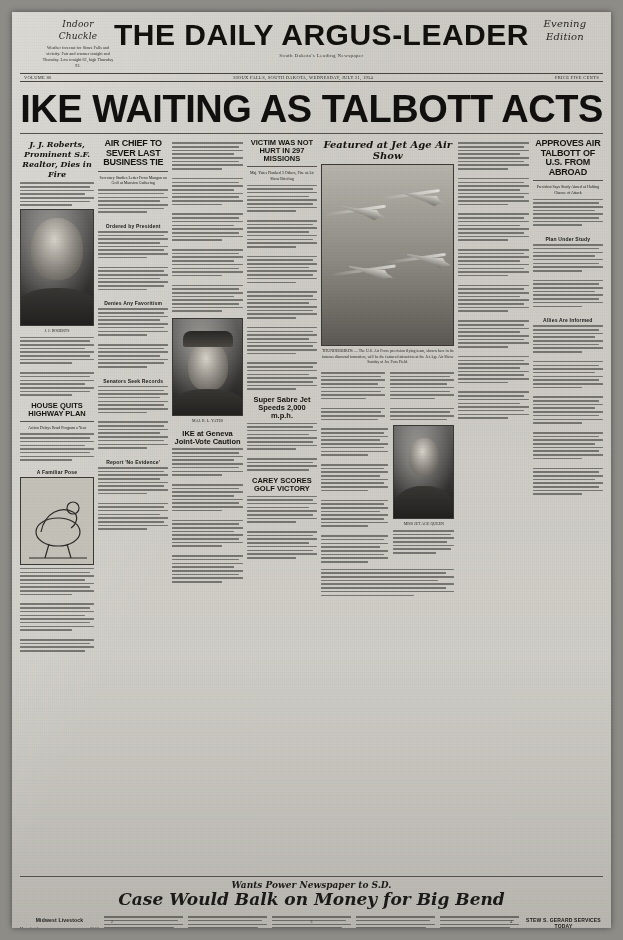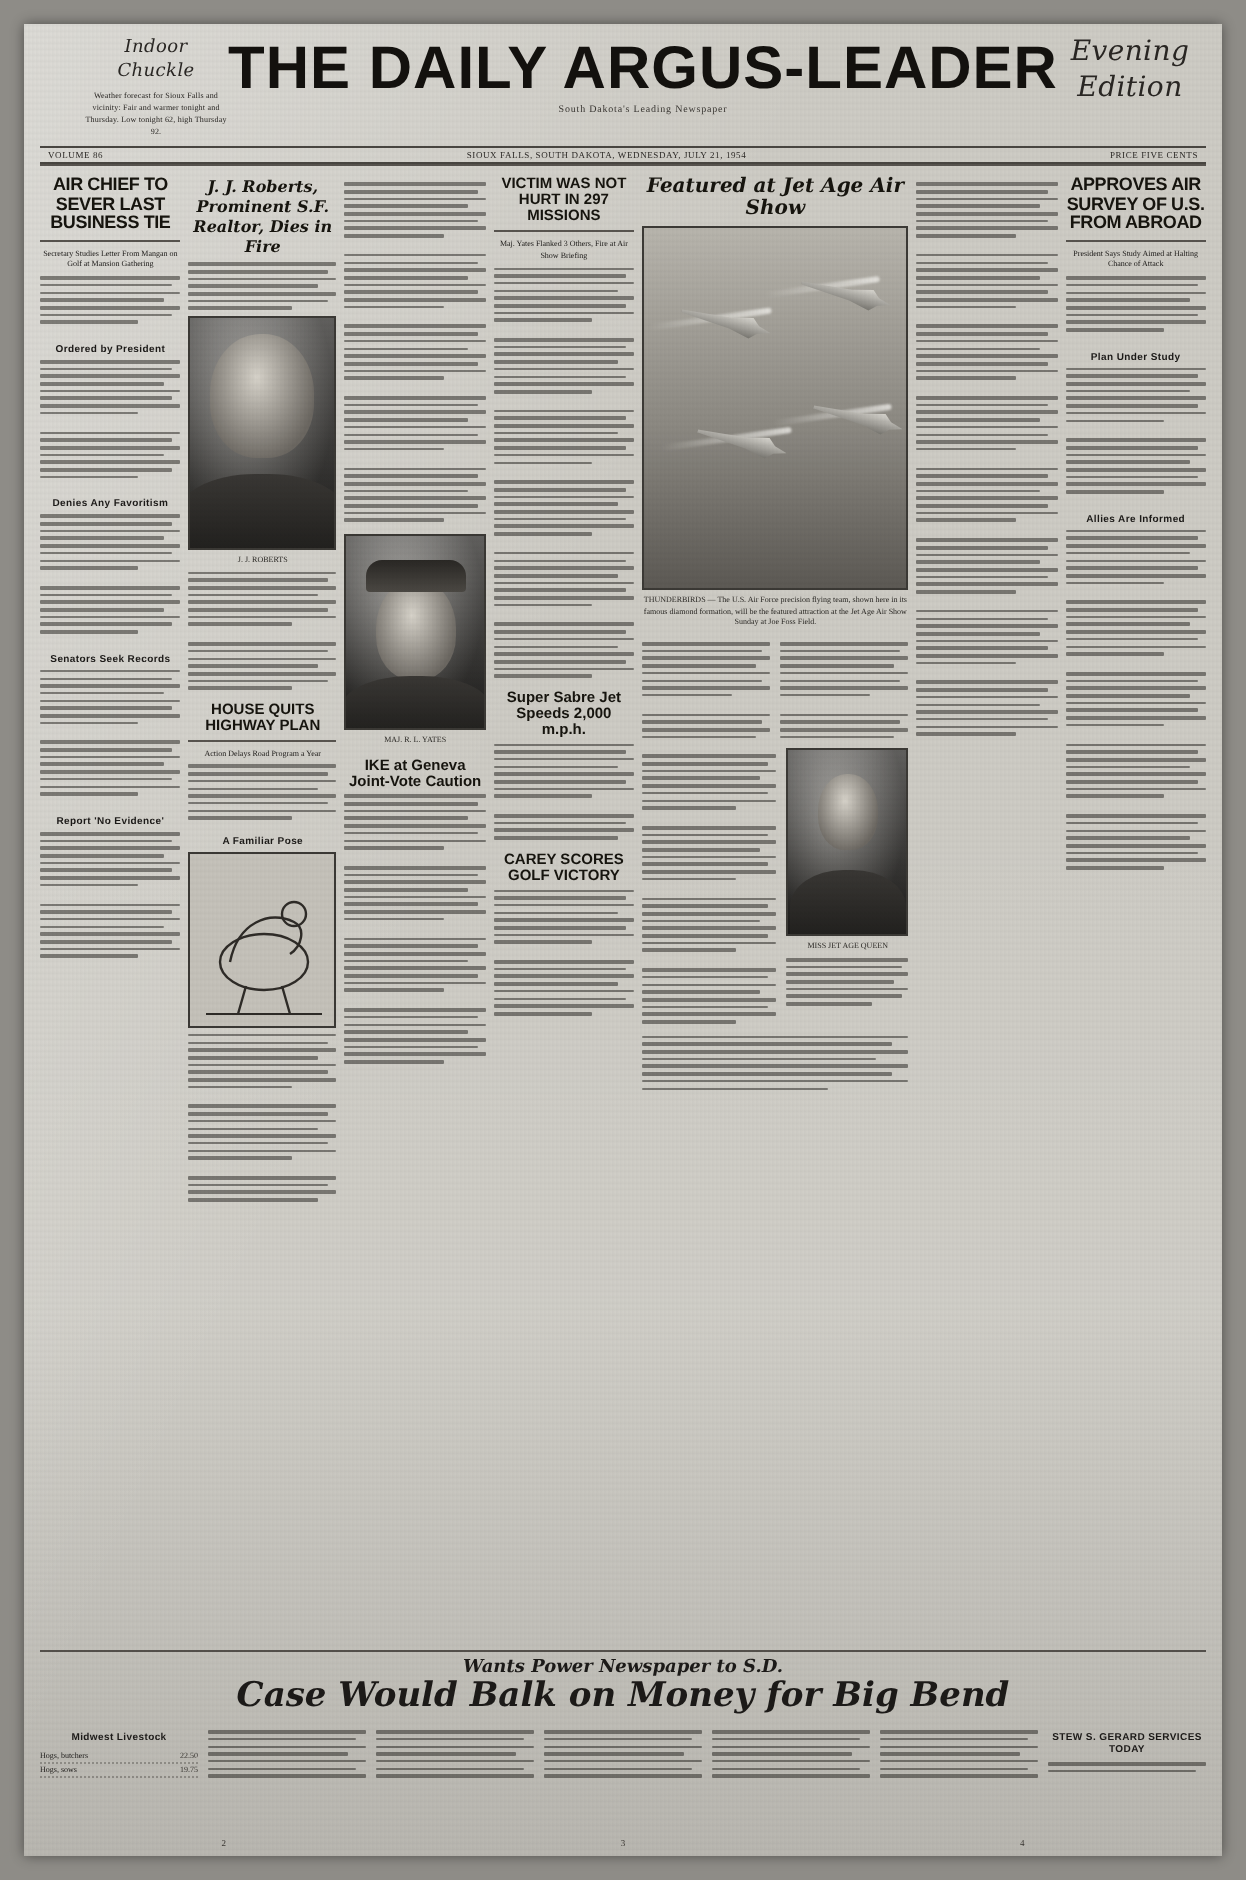--- a/index.html
+++ b/index.html
@@ -58,21 +58,21 @@
     color: #2a2724;
   }
   .mast-left .script, .mast-right .script {
     font-family: "DejaVu Serif", serif;
     font-style: italic;
     font-size: 9px;
     letter-spacing: 0.2px;
     display: block;
     margin-bottom: 3px;
   }
-  .mast-right .script { font-size: 14px; line-height: 1.25; }
+  .mast-right .script { font-size: 10px; line-height: 1.25; }
   .mast-left .blurb {
     display: block;
     font-size: 4px;
     line-height: 1.5;
     letter-spacing: 0.1px;
   }
   .mast-center {
     flex: 1;
     text-align: center;
     padding-top: 2px;
@@ -308,112 +308,24 @@
         <span class="script">Evening Edition</span>
       </div>
     </div>
 
     <div class="rule-row">
       <div>VOLUME 86</div>
       <div class="center">SIOUX FALLS, SOUTH DAKOTA, WEDNESDAY, JULY 21, 1954</div>
       <div>PRICE FIVE CENTS</div>
     </div>
 
+    <div class="banner">IKE WAITING AS TALBOTT ACTS</div>
     <div class="hr-thin"></div>
 
     <div class="body">
-
-      <div class="col c1">
-        <div class="subhead sh-sm">AIR CHIEF TO SEVER LAST BUSINESS TIE</div>
-        <div class="sub-rule"></div>
-        <div class="tiny">Secretary Studies Letter From Mangan on Golf at Mansion Gathering</div>
-        <div class="lines">
-          <div class="ln s1"></div>
-            <div class="ln s2"></div>
-            <div class="ln s1"></div>
-            <div class="ln s3"></div>
-          <div class="ln s1"></div>
-            <div class="ln s2"></div>
-            <div class="ln s4"></div>
-          <div class="ln gap"></div>
-          <div class="minihead">Ordered by President</div>
-          <div class="ln s1"></div>
-            <div class="ln s2"></div>
-            <div class="ln s1"></div>
-            <div class="ln s3"></div>
-          <div class="ln s1"></div>
-            <div class="ln s2"></div>
-            <div class="ln s1"></div>
-            <div class="ln s4"></div>
-          <div class="ln gap"></div>
-          <div class="ln s1"></div>
-            <div class="ln s2"></div>
-            <div class="ln s1"></div>
-            <div class="ln s3"></div>
-          <div class="ln s1"></div>
-            <div class="ln s2"></div>
-            <div class="ln s4"></div>
-          <div class="ln gap"></div>
-          <div class="minihead">Denies Any Favoritism</div>
-          <div class="ln s1"></div>
-            <div class="ln s2"></div>
-            <div class="ln s1"></div>
-            <div class="ln s3"></div>
-          <div class="ln s1"></div>
-            <div class="ln s2"></div>
-            <div class="ln s1"></div>
-            <div class="ln s4"></div>
-          <div class="ln gap"></div>
-          <div class="ln s1"></div>
-            <div class="ln s2"></div>
-            <div class="ln s1"></div>
-            <div class="ln s3"></div>
-          <div class="ln s1"></div>
-            <div class="ln s2"></div>
-            <div class="ln s4"></div>
-          <div class="ln gap"></div>
-          <div class="minihead">Senators Seek Records</div>
-          <div class="ln s1"></div>
-            <div class="ln s2"></div>
-            <div class="ln s1"></div>
-            <div class="ln s3"></div>
-          <div class="ln s1"></div>
-            <div class="ln s2"></div>
-            <div class="ln s1"></div>
-            <div class="ln s4"></div>
-          <div class="ln gap"></div>
-          <div class="ln s1"></div>
-            <div class="ln s2"></div>
-            <div class="ln s1"></div>
-            <div class="ln s3"></div>
-          <div class="ln s1"></div>
-            <div class="ln s2"></div>
-            <div class="ln s1"></div>
-            <div class="ln s4"></div>
-          <div class="ln gap"></div>
-          <div class="minihead">Report 'No Evidence'</div>
-          <div class="ln s1"></div>
-            <div class="ln s2"></div>
-            <div class="ln s1"></div>
-            <div class="ln s3"></div>
-          <div class="ln s1"></div>
-            <div class="ln s2"></div>
-            <div class="ln s1"></div>
-            <div class="ln s4"></div>
-          <div class="ln gap"></div>
-          <div class="ln s1"></div>
-            <div class="ln s2"></div>
-            <div class="ln s1"></div>
-            <div class="ln s3"></div>
-          <div class="ln s1"></div>
-            <div class="ln s2"></div>
-            <div class="ln s1"></div>
-            <div class="ln s4"></div>
-        </div>
-      </div>
 
       <div class="col c2">
         <div class="script-head" style="font-size:8px">J. J. Roberts, Prominent S.F. Realtor, Dies in Fire</div>
         <div class="lines">
           <div class="ln s1"></div>
             <div class="ln s2"></div>
             <div class="ln s1"></div>
             <div class="ln s3"></div>
           <div class="ln s1"></div>
             <div class="ln s2"></div>
@@ -481,20 +393,109 @@
             <div class="ln s3"></div>
           <div class="ln s1"></div>
             <div class="ln s2"></div>
             <div class="ln s1"></div>
             <div class="ln s4"></div>
           <div class="ln gap"></div>
           <div class="ln s1"></div>
             <div class="ln s2"></div>
             <div class="ln s1"></div>
             <div class="ln s3"></div>
+        </div>
+      </div>
+
+      <div class="col c1">
+        <div class="subhead sh-sm">AIR CHIEF TO SEVER LAST BUSINESS TIE</div>
+        <div class="sub-rule"></div>
+        <div class="tiny">Secretary Studies Letter From Mangan on Golf at Mansion Gathering</div>
+        <div class="lines">
+          <div class="ln s1"></div>
+            <div class="ln s2"></div>
+            <div class="ln s1"></div>
+            <div class="ln s3"></div>
+          <div class="ln s1"></div>
+            <div class="ln s2"></div>
+            <div class="ln s4"></div>
+          <div class="ln gap"></div>
+          <div class="minihead">Ordered by President</div>
+          <div class="ln s1"></div>
+            <div class="ln s2"></div>
+            <div class="ln s1"></div>
+            <div class="ln s3"></div>
+          <div class="ln s1"></div>
+            <div class="ln s2"></div>
+            <div class="ln s1"></div>
+            <div class="ln s4"></div>
+          <div class="ln gap"></div>
+          <div class="ln s1"></div>
+            <div class="ln s2"></div>
+            <div class="ln s1"></div>
+            <div class="ln s3"></div>
+          <div class="ln s1"></div>
+            <div class="ln s2"></div>
+            <div class="ln s4"></div>
+          <div class="ln gap"></div>
+          <div class="minihead">Denies Any Favoritism</div>
+          <div class="ln s1"></div>
+            <div class="ln s2"></div>
+            <div class="ln s1"></div>
+            <div class="ln s3"></div>
+          <div class="ln s1"></div>
+            <div class="ln s2"></div>
+            <div class="ln s1"></div>
+            <div class="ln s4"></div>
+          <div class="ln gap"></div>
+          <div class="ln s1"></div>
+            <div class="ln s2"></div>
+            <div class="ln s1"></div>
+            <div class="ln s3"></div>
+          <div class="ln s1"></div>
+            <div class="ln s2"></div>
+            <div class="ln s4"></div>
+          <div class="ln gap"></div>
+          <div class="minihead">Senators Seek Records</div>
+          <div class="ln s1"></div>
+            <div class="ln s2"></div>
+            <div class="ln s1"></div>
+            <div class="ln s3"></div>
+          <div class="ln s1"></div>
+            <div class="ln s2"></div>
+            <div class="ln s1"></div>
+            <div class="ln s4"></div>
+          <div class="ln gap"></div>
+          <div class="ln s1"></div>
+            <div class="ln s2"></div>
+            <div class="ln s1"></div>
+            <div class="ln s3"></div>
+          <div class="ln s1"></div>
+            <div class="ln s2"></div>
+            <div class="ln s1"></div>
+            <div class="ln s4"></div>
+          <div class="ln gap"></div>
+          <div class="minihead">Report 'No Evidence'</div>
+          <div class="ln s1"></div>
+            <div class="ln s2"></div>
+            <div class="ln s1"></div>
+            <div class="ln s3"></div>
+          <div class="ln s1"></div>
+            <div class="ln s2"></div>
+            <div class="ln s1"></div>
+            <div class="ln s4"></div>
+          <div class="ln gap"></div>
+          <div class="ln s1"></div>
+            <div class="ln s2"></div>
+            <div class="ln s1"></div>
+            <div class="ln s3"></div>
+          <div class="ln s1"></div>
+            <div class="ln s2"></div>
+            <div class="ln s1"></div>
+            <div class="ln s4"></div>
         </div>
       </div>
 
       <div class="col c3">
         <div class="lines">
           <div class="ln s1"></div>
             <div class="ln s2"></div>
             <div class="ln s1"></div>
             <div class="ln s3"></div>
           <div class="ln s1"></div>
@@ -870,21 +871,21 @@
             <div class="ln s1"></div>
             <div class="ln s3"></div>
           <div class="ln s1"></div>
             <div class="ln s2"></div>
             <div class="ln s1"></div>
             <div class="ln s4"></div>
         </div>
       </div>
 
       <div class="col c7">
-        <div class="subhead sh-sm">APPROVES AIR SURVEY OF U.S. FROM ABROAD</div>
+        <div class="subhead sh-sm">APPROVES AIR TALBOTT OF U.S. FROM ABROAD</div>
         <div class="sub-rule"></div>
         <div class="tiny">President Says Study Aimed at Halting Chance of Attack</div>
         <div class="lines">
           <div class="ln s1"></div>
             <div class="ln s2"></div>
             <div class="ln s1"></div>
             <div class="ln s3"></div>
           <div class="ln s1"></div>
             <div class="ln s2"></div>
             <div class="ln s1"></div>

